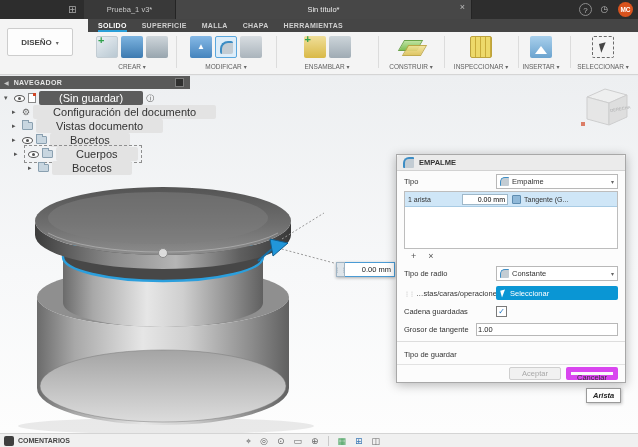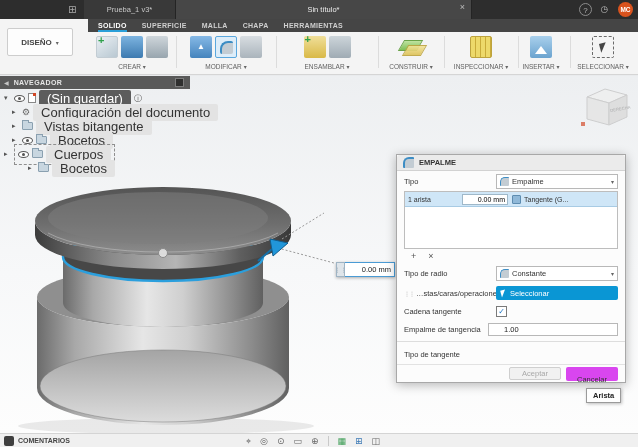--- a/index.html
+++ b/index.html
@@ -55,21 +55,21 @@
   .viewcube { position:absolute; right:6px; top:8px; width:54px; height:48px; opacity:.8; cursor:pointer; }
 
   
   .nav-header { position:absolute; top:76px; left:0; width:190px; height:13px; background:#595959; color:#e6e6e6; z-index:4; display:flex; align-items:center; }
   .nav-collapse { font-size:6px; margin:0 5px 0 4px; color:#c5c5c5; cursor:pointer; }
   .nav-title { font-size:7px; font-weight:bold; letter-spacing:.4px; }
   .nav-mini { position:absolute; right:6px; width:9px; height:9px; background:#2f2f2f; border:1px solid #7d7d7d; cursor:pointer; }
   .tree { position:absolute; top:91px; left:0; width:220px; z-index:4; }
   .trow { position:absolute; height:14px; display:flex; align-items:center; gap:3px; white-space:nowrap; }
   .tri { font-size:7px; color:#555; width:7px; cursor:pointer; }
-  .pill { font-size:13px; color:#333; background:#e3e3e3; border-radius:2px; padding:1px 8px; cursor:pointer; }
+  .pill { font-size:11px; color:#333; background:#e3e3e3; border-radius:2px; padding:1px 20px; cursor:pointer; }
   .pill.dark { background:#5c5c5c; color:#fff; }
   .info { font-size:8px; color:#555; cursor:pointer; }
   .gear { font-size:9px; color:#666; line-height:9px; }
   .i-eye { display:inline-block; width:11px; height:7px; border:1px solid #555; border-radius:50%; background:#fff; position:relative; cursor:pointer; }
   .i-eye::after { content:""; position:absolute; left:3px; top:1.5px; width:3px; height:3px; background:#555; border-radius:50%; }
   .i-folder { display:inline-block; width:11px; height:8px; background:#c8d6e0; border:1px solid #8aa0b0; border-radius:1px; position:relative; }
   .i-folder::before { content:""; position:absolute; top:-3px; left:-1px; width:5px; height:2px; background:#c8d6e0; border:1px solid #8aa0b0; border-bottom:none; }
   .i-doc { display:inline-block; width:8px; height:10px; background:#fff; border:1px solid #888; position:relative; }
   .i-doc::after { content:""; position:absolute; right:-1px; top:-1px; width:3px; height:3px; background:#d24726; }
   .dashwrap { display:inline-flex; align-items:center; gap:3px; border:1px dashed #8f8f8f; padding:1px 3px; }
@@ -96,29 +96,29 @@
   .edge-name { width:50px; font-size:7px; }
   .edge-input { width:46px; height:11px; border:1px solid #9fb8c9; background:#fff; font-size:7px; text-align:right; padding-right:2px; font-family:inherit; }
   .edge-cont { flex:1; display:flex; align-items:center; gap:3px; overflow:hidden; white-space:nowrap; font-size:7px; cursor:pointer; }
   .addrow { height:14px; display:flex; align-items:center; gap:12px; padding:0 14px; font-size:9px; color:#555; }
   .addrow span { cursor:pointer; }
   .grip { font-size:6px; color:#999; letter-spacing:-1px; margin-right:2px; }
   .btn-select { width:122px; height:14px; background:#0a96d4; border-radius:2px; color:#fff; display:flex; align-items:center; gap:4px; padding-left:5px; cursor:pointer; }
   .cursor-ico { width:0; height:0; border-top:7px solid #fff; border-right:5px solid transparent; transform:rotate(-15deg); }
   .cb { width:11px; height:11px; border:1px solid #7a7a7a; background:#fff; display:inline-flex; align-items:center; justify-content:center; cursor:pointer; }
   .cb .check { color:#1b74c4; font-size:8px; font-weight:bold; }
-  .txt-input { width:130px; height:13px; border:1px solid #b8b8b8; background:#fff; font-size:7.5px; padding-left:15px; font-family:inherit; color:#222; }
+  .txt-input { width:142px; height:13px; border:1px solid #b8b8b8; background:#fff; font-size:7.5px; padding-left:1px; font-family:inherit; color:#222; }
   .dlg-sep { height:1px; background:#ddd; margin:2px 0; }
   .dlg-footer { height:18px; border-top:1px solid #e2e2e2; display:flex; align-items:center; justify-content:flex-end; gap:5px; padding:0 7px; }
   .btn { min-width:52px; height:13px; line-height:12px; text-align:center; border-radius:2px; font-size:7.5px; cursor:pointer; }
   .btn-accept { background:#f1f1f1; border:1px solid #cfcfcf; color:#a8a8a8; }
-  .btn-cancel { background:#fafafa; border:7px solid #d946ef; color:#333; }
-
-  
-  .edge-tip { position:absolute; left:586px; top:388px; background:#fefefe; border:1px solid #9a9a9a; box-shadow:1px 1px 3px rgba(0,0,0,.25); font-size:7.5px; font-weight:bold; color:#222; padding:2px 6px; z-index:9; }
+  .btn-cancel { background:#fafafa; border:5px solid #d946ef; color:#333; }
+
+  
+  .edge-tip { position:absolute; left:586px; top:388px; background:#fefefe; border:1px solid #9a9a9a; box-shadow:1px 1px 3px rgba(0,0,0,.25); font-size:7.5px; font-weight:bold; color:#222; padding:2px 6px; z-index:9;font-style:italic; }
 
   
   .bottombar { position:absolute; left:0; top:433px; width:638px; height:14px; background:#f0f0f0; border-top:1px solid #d4d4d4; z-index:10; }
   .cm-ico { position:absolute; left:4px; top:2px; width:10px; height:10px; background:#3f3f3f; border-radius:2px; cursor:pointer; }
   .cm-label { position:absolute; left:18px; top:0; font-size:7px; font-weight:bold; color:#444; line-height:14px; cursor:pointer; }
   .nav-icons { position:absolute; left:246px; top:0; height:14px; display:flex; align-items:center; gap:9px; font-size:9px; color:#666; }
   .nav-icons span { cursor:pointer; line-height:14px; }
   .ni-sep { width:1px; height:10px; background:#c9c9c9; }
   .ni-green { color:#3f9e57; }
   .ni-blue { color:#3a78b5; }
@@ -300,29 +300,29 @@
       <span class="info">ⓘ</span>
     </div>
     <div class="trow" style="top:14px; left:12px">
       <span class="tri">▸</span>
       <span class="gear">⚙</span>
       <span class="pill">Configuración del documento</span>
     </div>
     <div class="trow" style="top:28px; left:12px">
       <span class="tri">▸</span>
       <span class="i-folder"></span>
-      <span class="pill">Vistas bitangente</span>
+      <span class="pill">Vistas documento</span>
     </div>
     <div class="trow" style="top:42px; left:12px">
       <span class="tri">▸</span>
       <span class="i-eye"></span>
       <span class="i-folder"></span>
       <span class="pill">Bocetos</span>
     </div>
-    <div class="trow" style="top:56px; left:4px">
+    <div class="trow" style="top:56px; left:14px">
       <span class="tri">▸</span>
       <span class="dashwrap">
         <span class="i-eye"></span>
         <span class="i-folder"></span>
         <span class="pill">Cuerpos</span>
       </span>
     </div>
     <div class="trow" style="top:70px; left:28px">
       <span class="tri">▸</span>
       <span class="i-folder"></span>
@@ -378,37 +378,37 @@
     <div class="dlg-row">
       <span class="grip">⋮⋮</span>
       <span class="lbl">…stas/caras/operaciones</span>
       <div class="btn-select ctrl">
         <span class="cursor-ico"></span>
         <span>Seleccionar</span>
       </div>
     </div>
 
     <div class="dlg-row" style="height:16px">
-      <span class="lbl">Cadena tangente</span>
+      <span class="lbl">Cadena guardadas</span>
       <span class="ctrl">
         <span class="cb">
             <span class="check">✓</span>
           </span>
       </span>
     </div>
 
     <div class="dlg-row">
-      <span class="lbl">Empalme de tangencia</span>
+      <span class="lbl">Grosor de tangente</span>
       <input class="txt-input ctrl" readonly="" value="1.00" style="">
     </div>
 
     <div class="dlg-sep"></div>
 
     <div class="dlg-row">
-      <span class="lbl">Tipo de tangente</span>
+      <span class="lbl">Tipo de guardar</span>
     </div>
 
     <div class="dlg-footer">
       <span class="btn btn-accept">Aceptar</span>
       <span class="btn btn-cancel">Cancelar</span>
     </div>
   </div>
 
   <div class="edge-tip">Arista</div>
 

